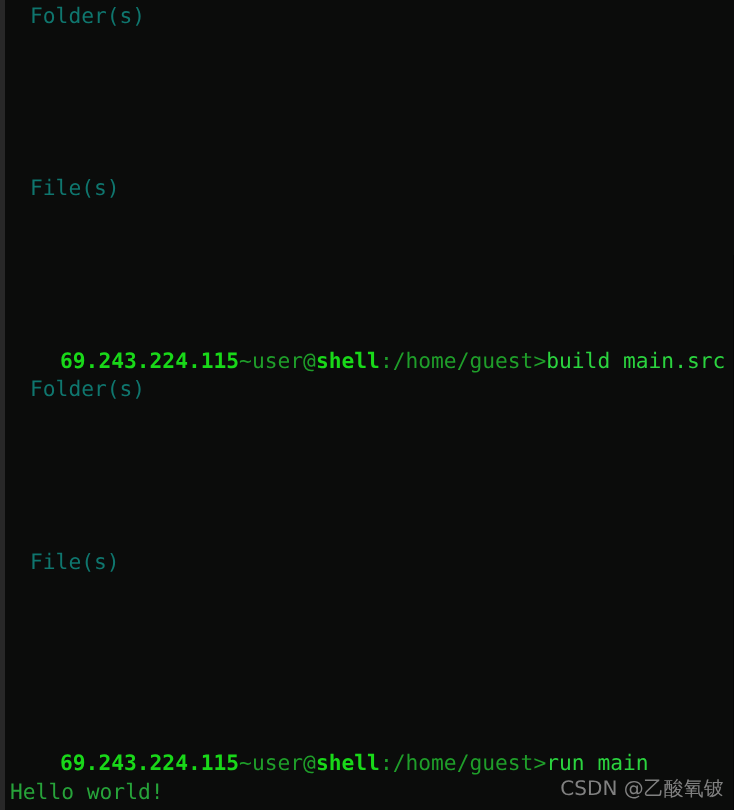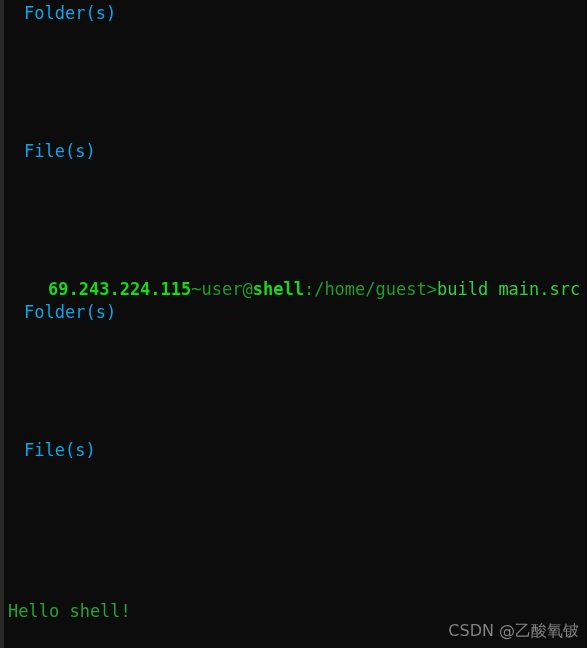--- a/index.html
+++ b/index.html
@@ -40,21 +40,21 @@
     height: 23px;
     line-height: 23px;
     white-space: pre;
     font-size: 17px;
     letter-spacing: 0px;
     padding-left: 8px;
     overflow: hidden;
   }
   .line.blank { }
 
-  .hdr { color: #0ea5e9; padding-left: 24px; }
+  .hdr { color: #0f766e; padding-left: 24px; }
   .folder-row { color: #e0e000; }
   .file-row { color: #63d3cf; }
 
   .prompt-line { color: #21b521; padding-left: 48px; }
   .prompt-ip { color: #19d819; font-weight: bold; }
   .prompt-mid { color: #1f9e2a; }
   .prompt-host { color: #19d819; font-weight: bold; }
   .prompt-path { color: #1f9e2a; }
   .prompt-cmd { color: #2bd43f; }
   .output-line { color: #27a33a; }
@@ -144,19 +144,20 @@
     </div>
     <div class="line file-row">
       
     </div>
     <div class="line file-row">
       
     </div>
 
     <div class="line blank"> </div>
 
+    <div class="line prompt-line"><span class="prompt-ip">69.243.224.115</span><span class="prompt-mid">~user@</span><span class="prompt-host">shell</span><span class="prompt-path">:/home/guest&gt;</span><span class="prompt-cmd">run main</span></div>
 
-    <div class="line output-line">Hello shell!</div>
+    <div class="line output-line">Hello world!</div>
 
   </div>
 
   <div class="watermark">CSDN @乙酸氧铍</div>
 </div>
 
 </body></html>

